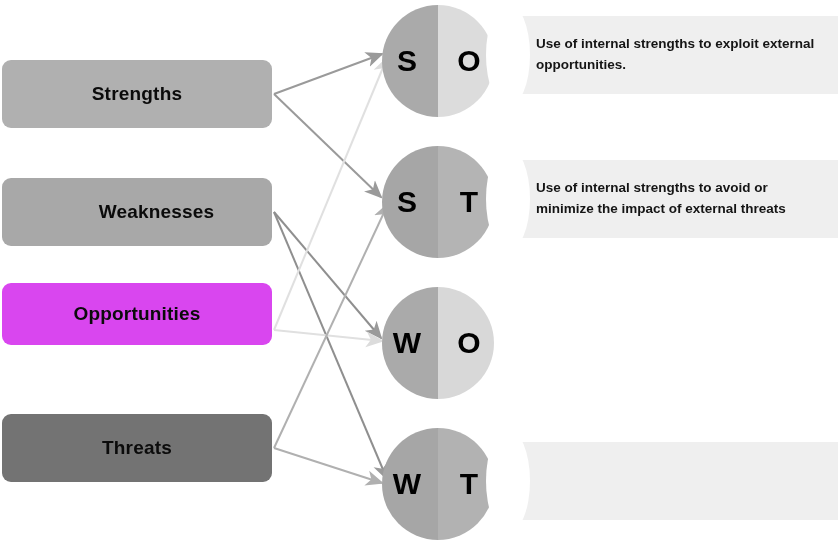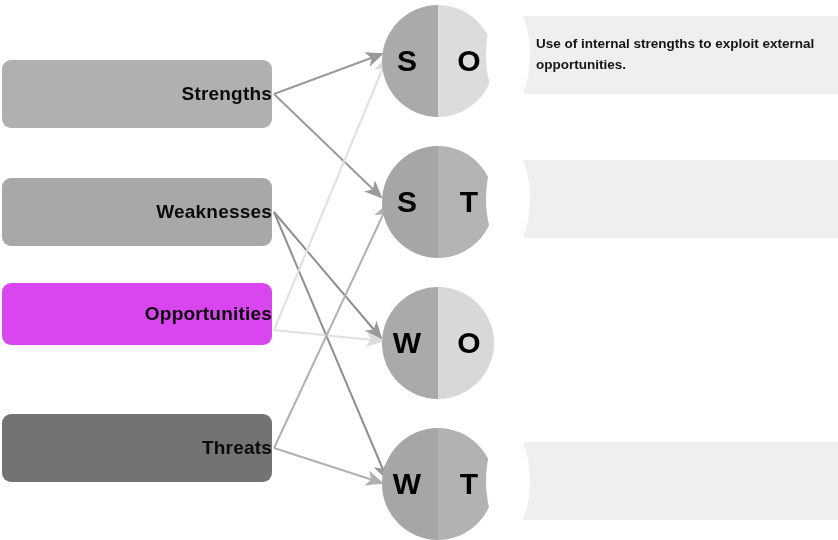--- a/index.html
+++ b/index.html
@@ -18,21 +18,21 @@
     overflow: hidden;
   }
   
   .cat-box {
     position: absolute;
     left: 2px;
     width: 270px;
     border-radius: 9px;
     display: flex;
     align-items: center;
-    justify-content: flex-end;
+    justify-content: center;
     box-sizing: border-box;
   }
   .cat-label {
     font-size: 19px;
     font-weight: bold;
     color: #0b0b0b;
     letter-spacing: 0.2px;
     white-space: nowrap;
   }
   #cat-strengths    { top: 60px;  height: 68px; background: #b0b0b0; }
@@ -196,20 +196,21 @@
     <div class="pair-letter right">T</div>
   </div>
 
   <div class="desc-box" id="desc-so">
     <div class="desc-notch"></div>
     <div class="desc-text">Use of internal strengths to exploit external opportunities.</div>
   </div>
 
   <div class="desc-box" id="desc-st">
     <div class="desc-notch"></div>
+    <div class="desc-text">Use of internal strengths to avoid or minimize the impact of external threats</div>
   </div>
 
 
   <div class="desc-box" id="desc-wt">
     <div class="desc-notch"></div>
   </div>
 
 </div>
 
 </body></html>

